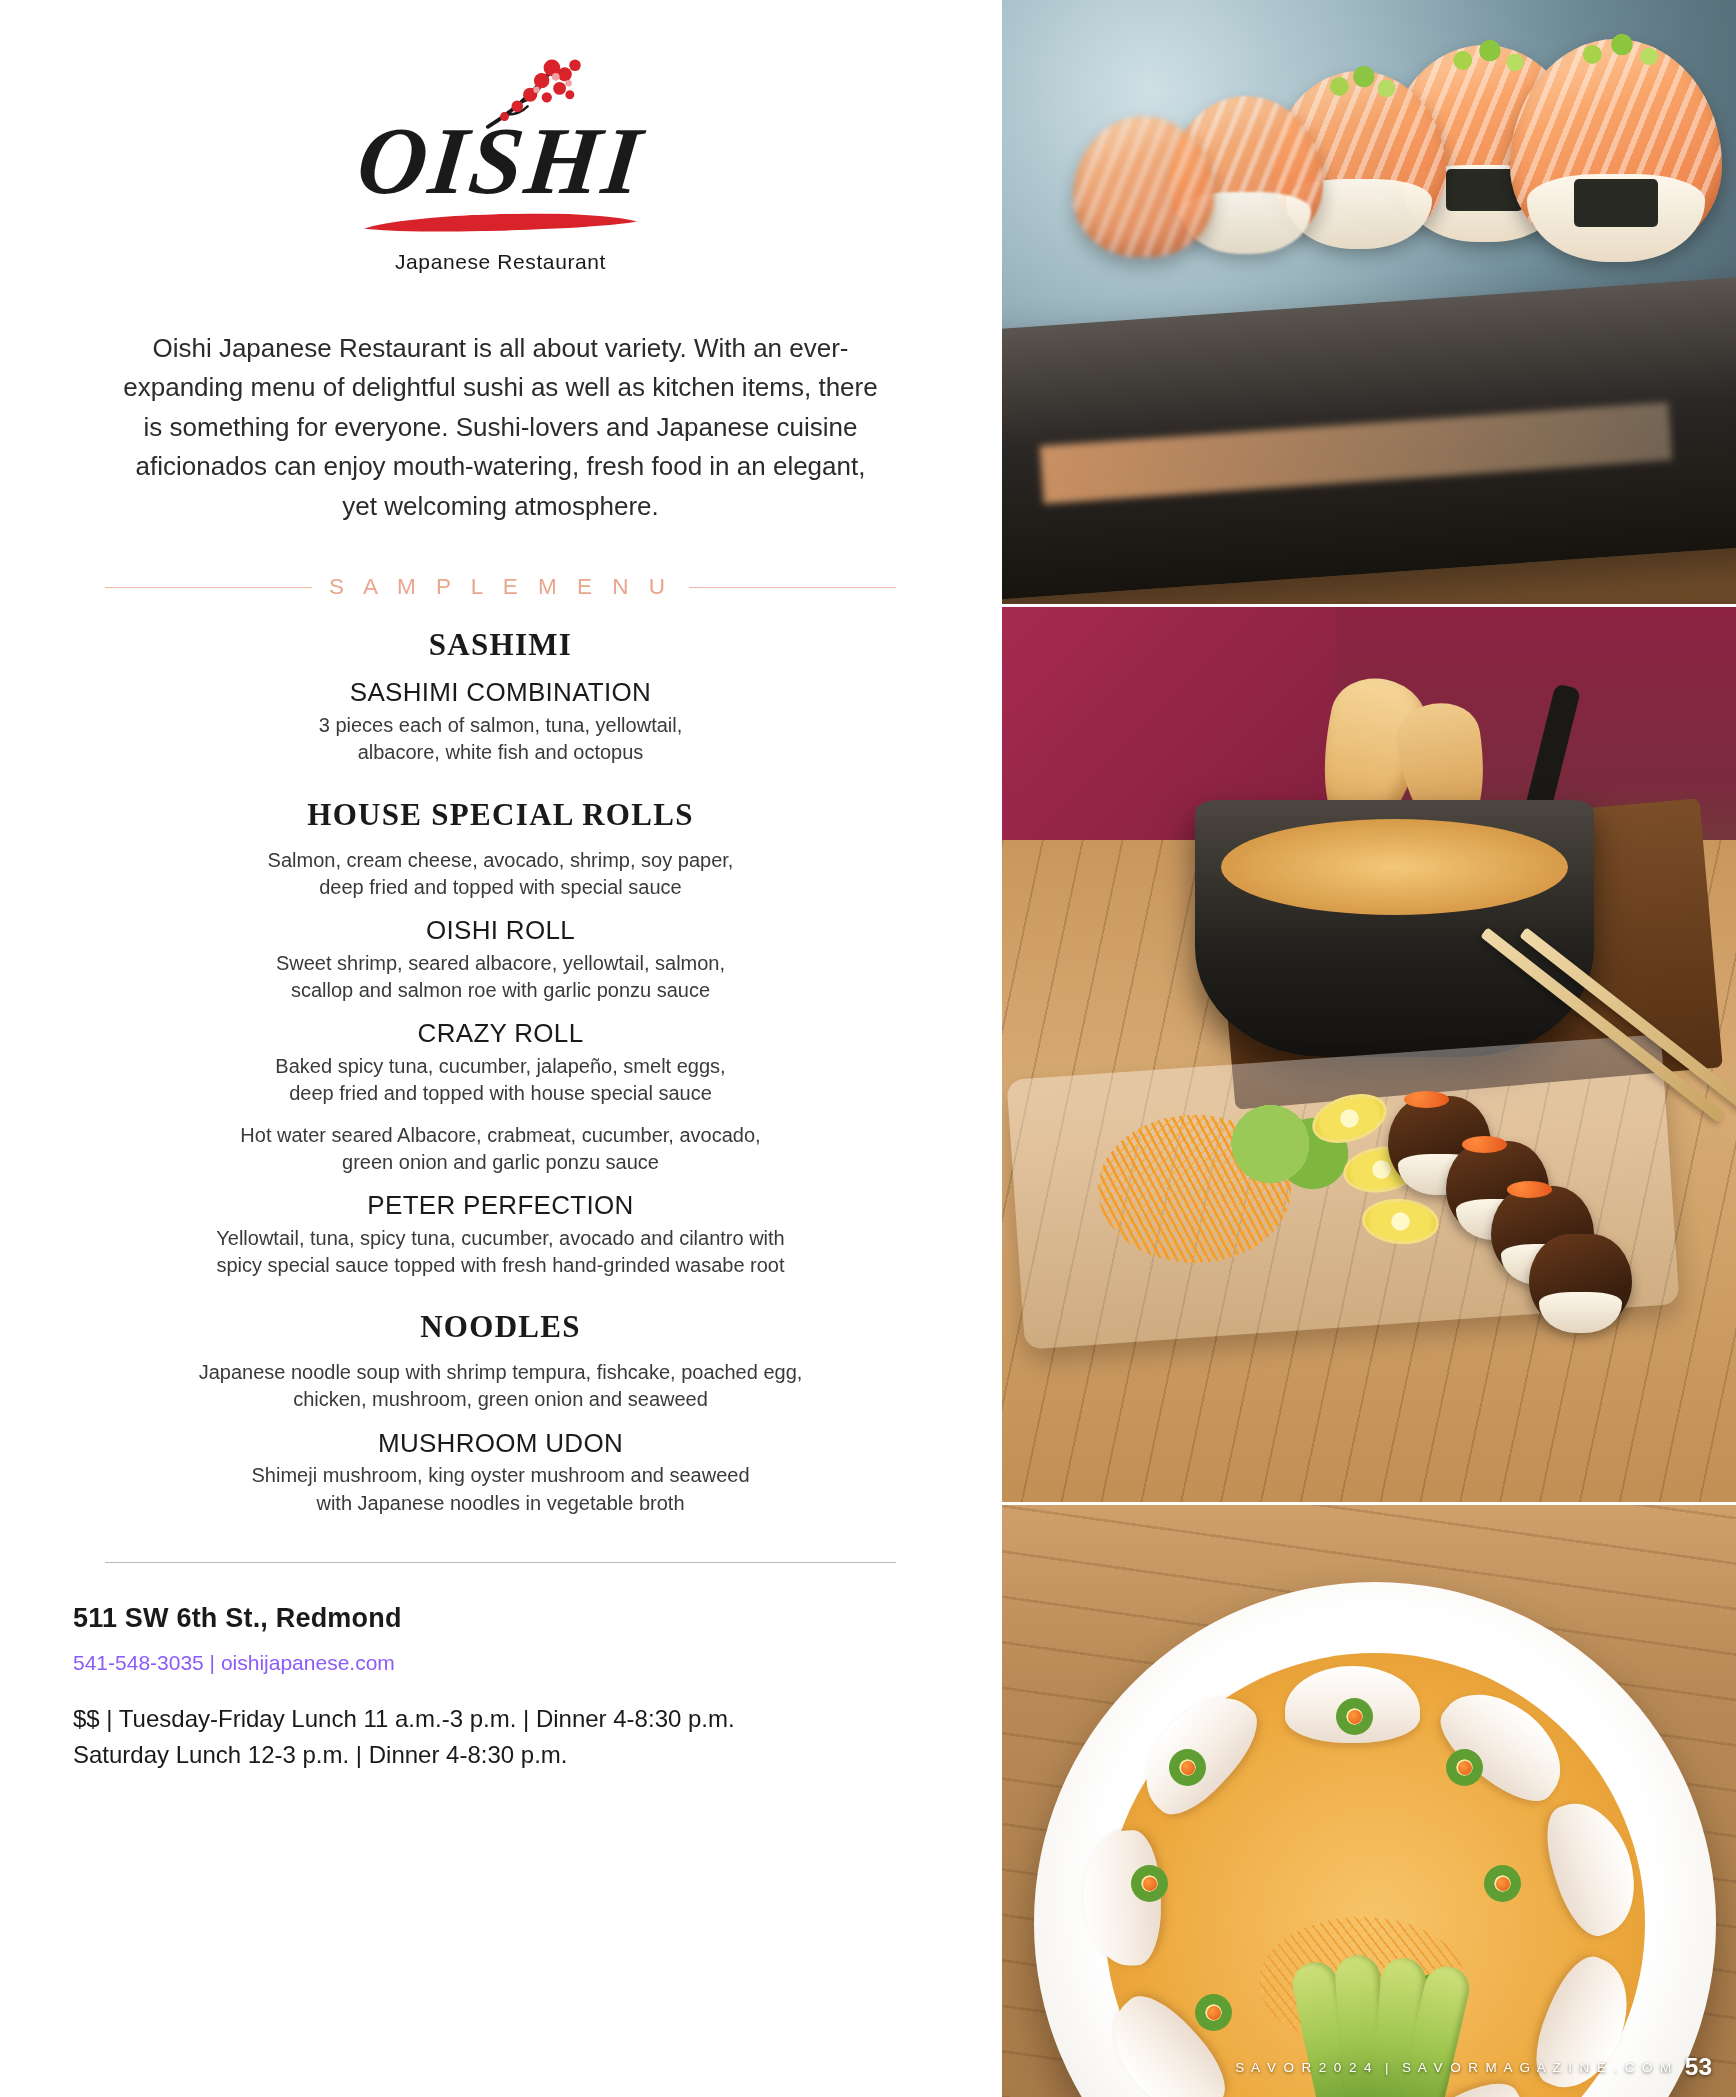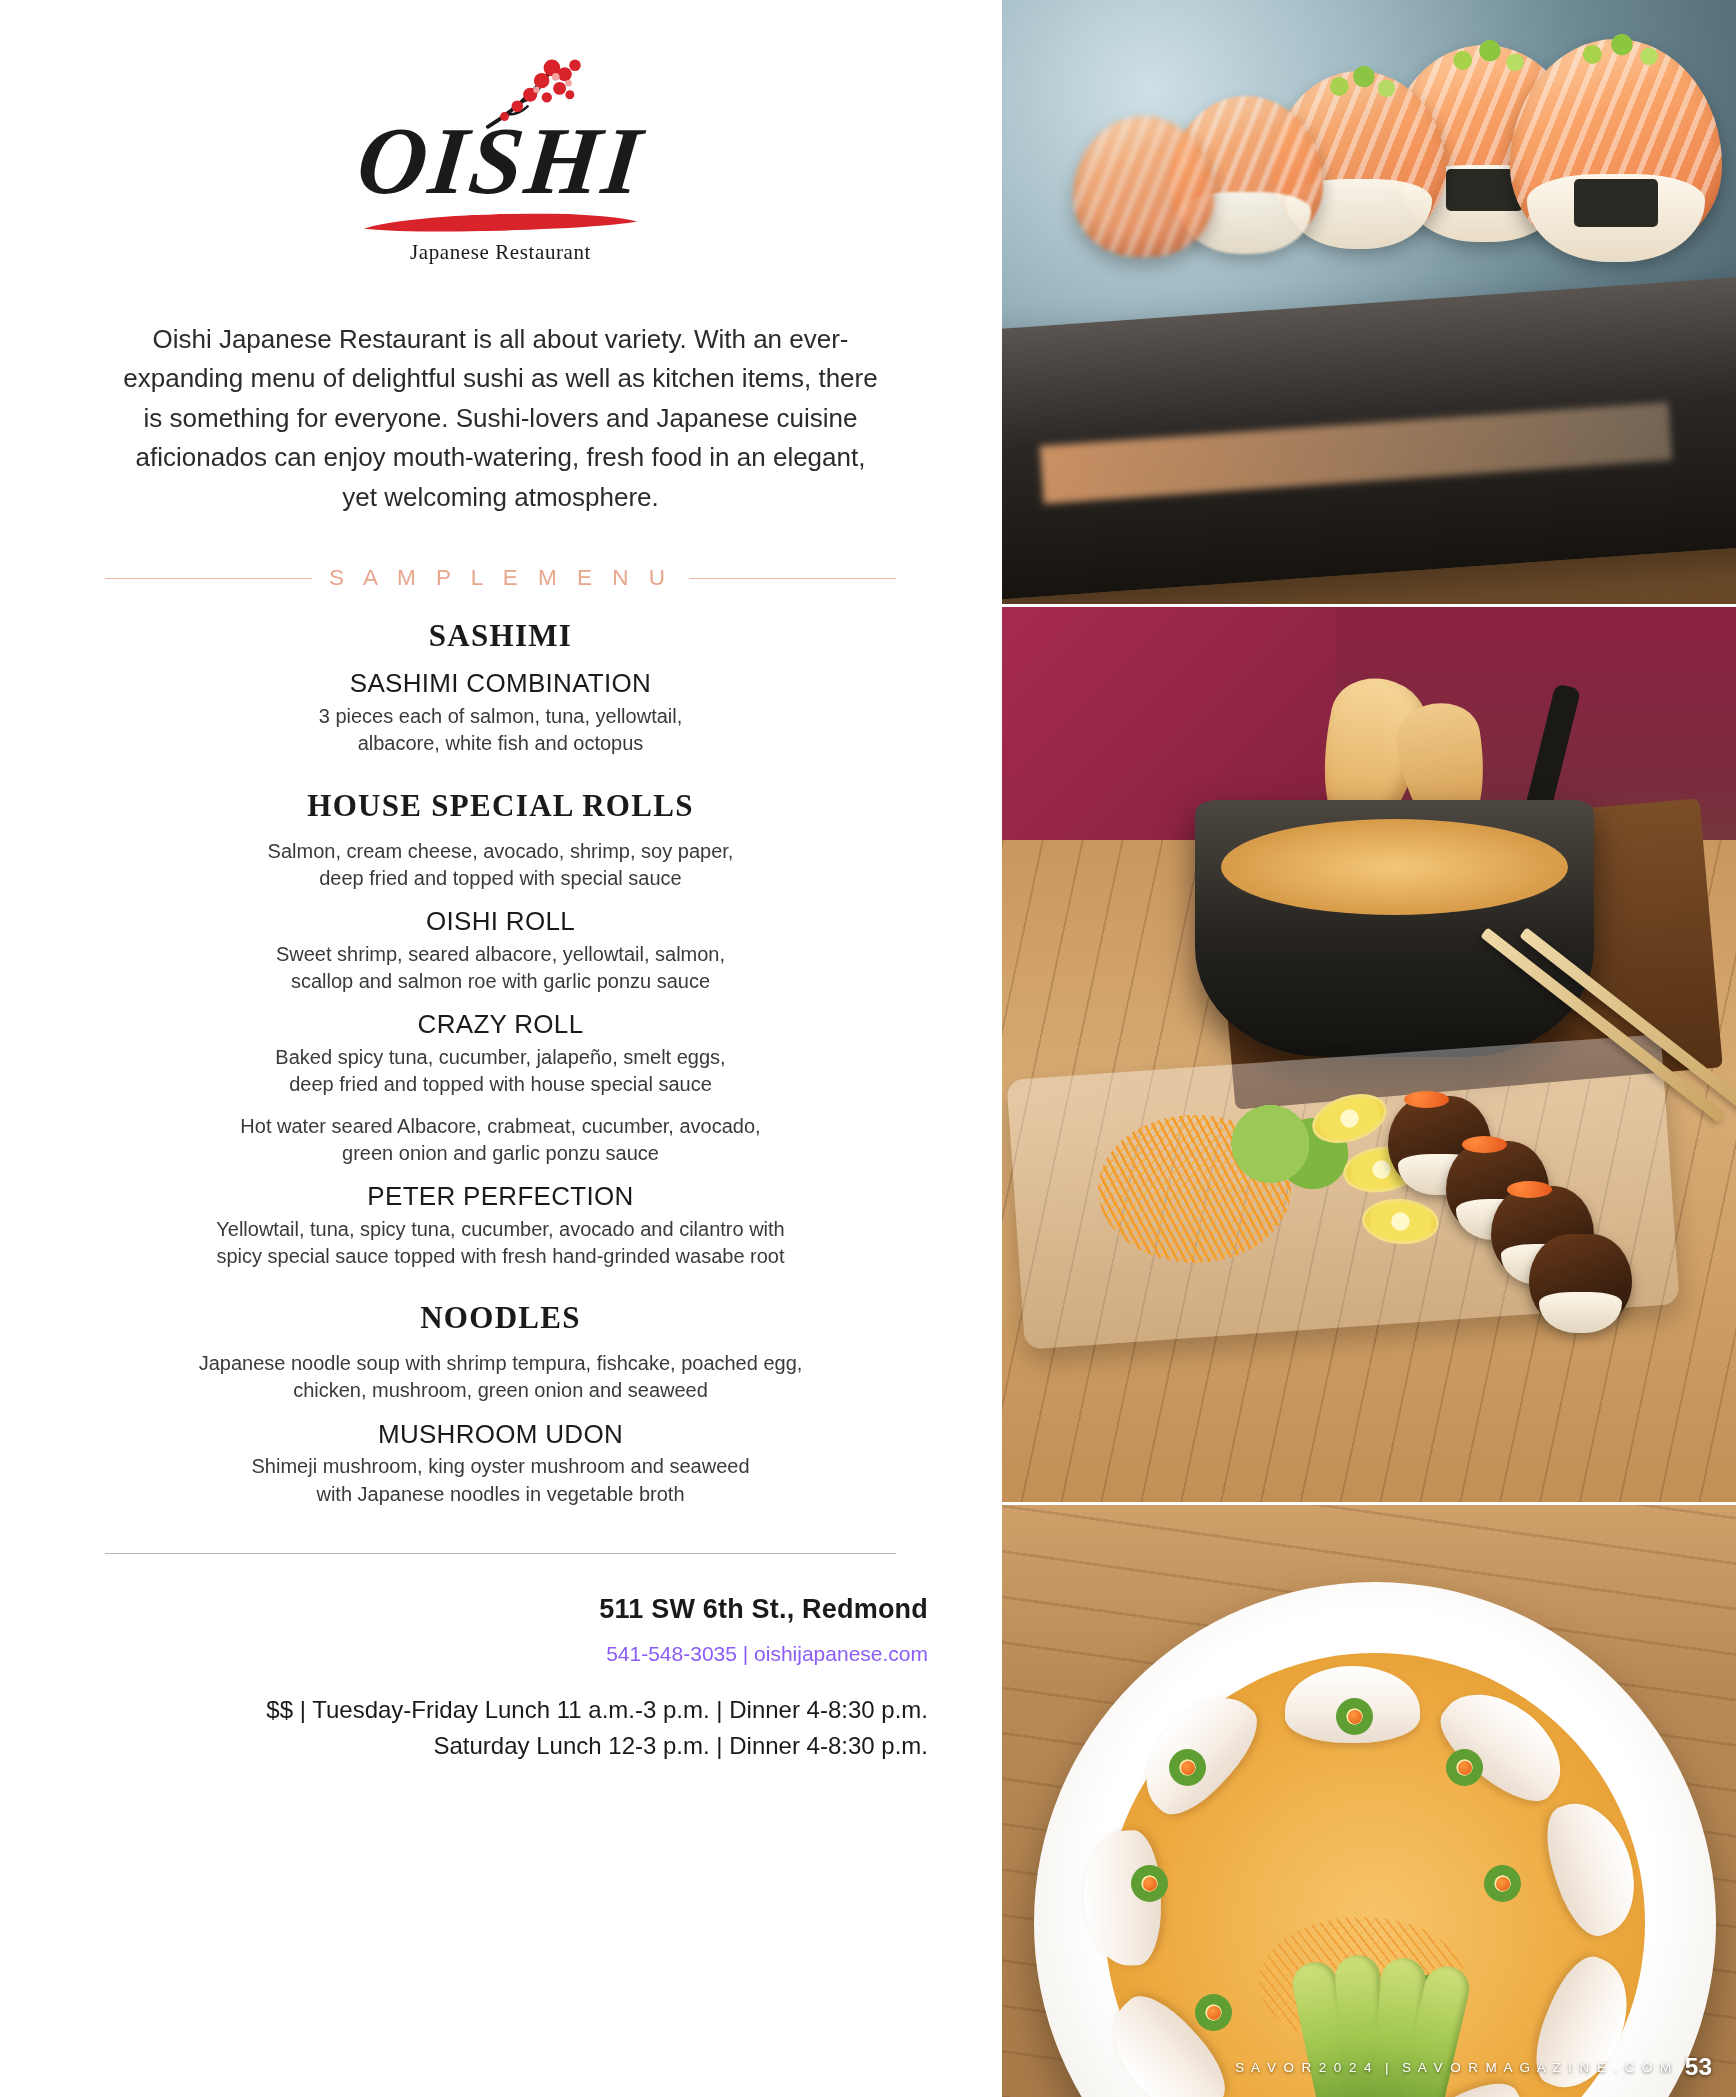--- a/index.html
+++ b/index.html
@@ -55,25 +55,25 @@
   .logo-brush {
     width: 289px;
     height: 16.7px;
     margin: 5.1px auto 0 auto;
     background: #d8232a;
     border-radius: 50%/100% 100% 0 0;
     transform: rotate(-1.5deg);
     clip-path: ellipse(50% 50% at 50% 50%);
   }
   .logo-sub {
-    margin-top: 9px;
+    margin-top: 19px;
     font-size: 21px;
     letter-spacing: 0.6px;
     color: #1a1a1a;
-    font-family: Liberation Serif, serif;
+    font-family: Liberation Sans, sans-serif;
   }
 
   .intro {
     width: 765px;
     margin: 55px auto 0 auto;
     text-align: center;
     font-size: 26px;
     line-height: 1.52;
     color: #2b2b2b;
   }
@@ -130,21 +130,21 @@
 
   .footer-rule {
     width: 791px;
     height: 1.3px;
     background: #b9b9b9;
     margin: 45px auto 0 auto;
   }
   .footer {
     width: 855px;
     margin: 16px auto;
-    text-align: right;
+    text-align: left;
   }
   .addr {
     margin-top: 40px;
     font-size: 27px;
     font-weight: bold;
     color: #1a1a1a;
     letter-spacing: 0.2px;
   }
   .contact {
     margin-top: 16.7px;

